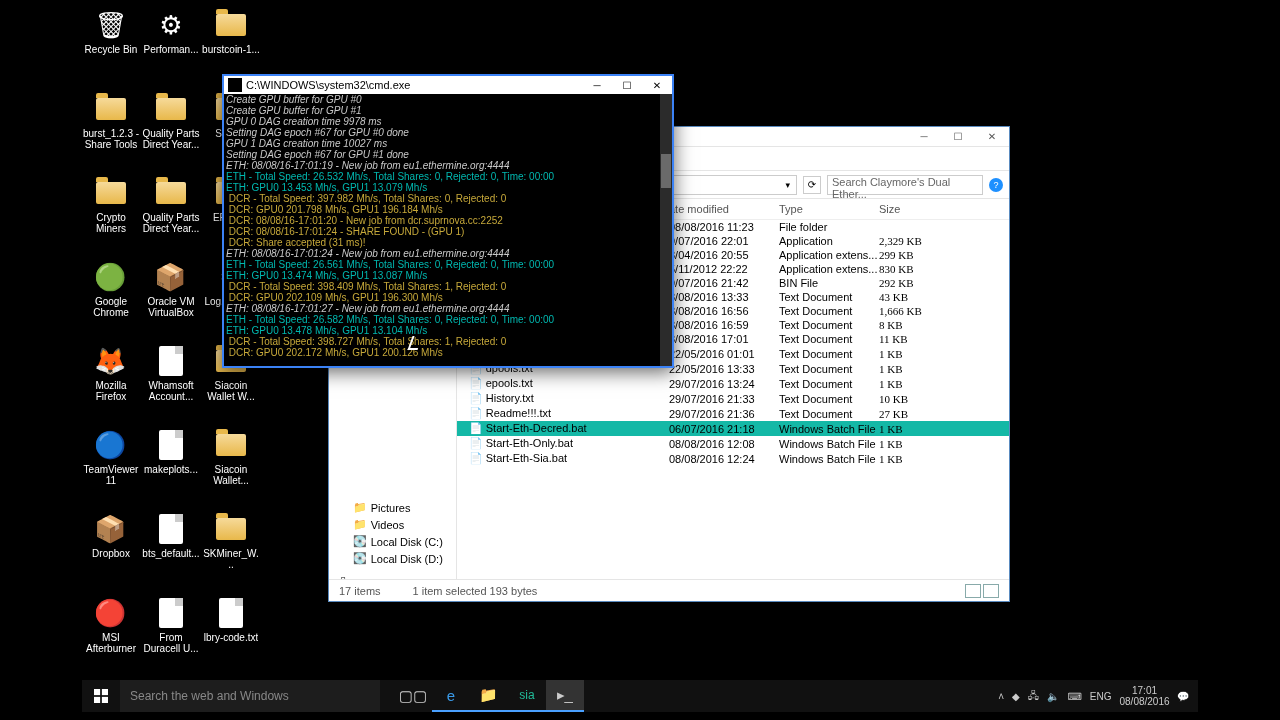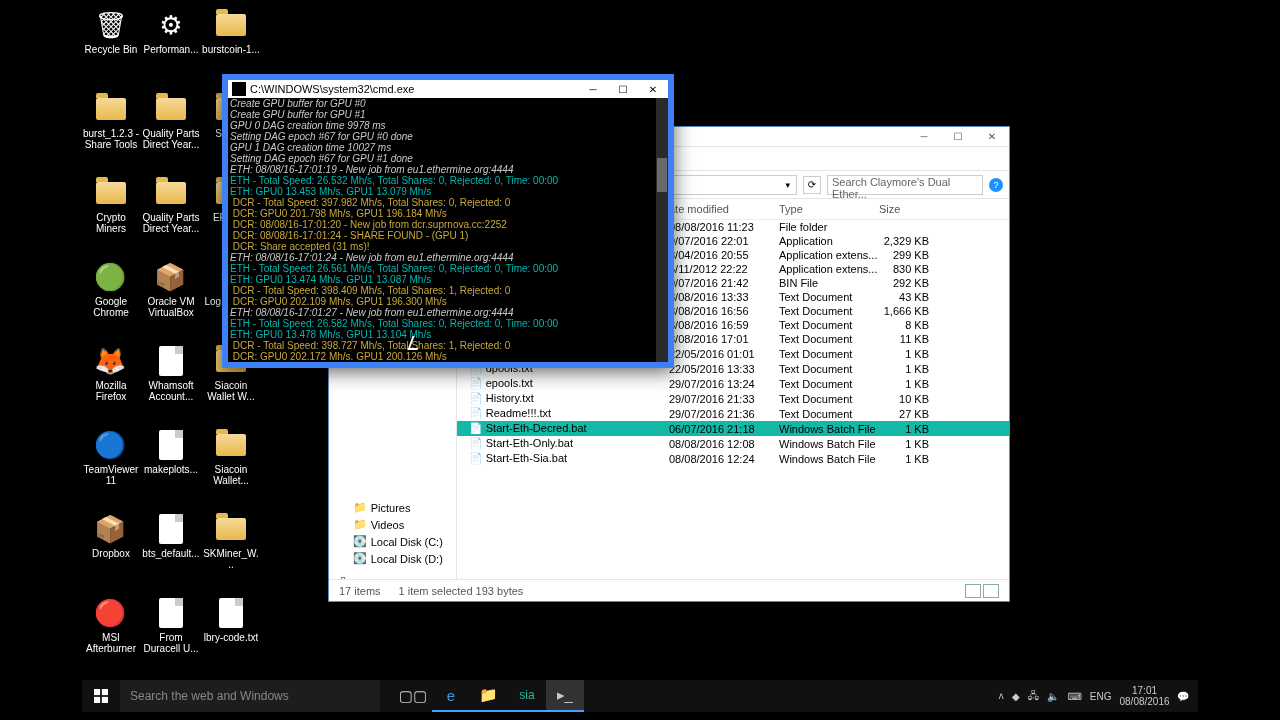--- a/index.html
+++ b/index.html
@@ -26,27 +26,27 @@
 .explorer .addrbar .refresh { width:18px; height:18px; border:1px solid #ccc; font-size:10px; display:flex; align-items:center; justify-content:center; }
 .explorer .addrbar .search { width:156px; height:20px; border:1px solid #ccc; font-size:11px; padding:0 4px; color:#666; display:flex; align-items:center; justify-content:space-between;flex-direction:column; }
 .explorer .body { position:absolute; top:72px; left:0; right:0; bottom:22px; display:flex; }
 .explorer .nav { width:128px; border-right:1px solid #e5e5e5; font-size:11px; padding-top:300px;  overflow:hidden; }
 .explorer .nav .navitem { padding:2px 4px 2px 24px; display:flex; align-items:center; gap:4px; cursor:pointer; white-space:nowrap; }
 .explorer .filelist { flex:1; font-size:11px; overflow:auto; }
 .explorer .cols { display:grid; grid-template-columns: 200px 110px 100px 60px; padding:4px 0 4px 12px; border-bottom:1px solid #eee; color:#555; position:sticky; top:0; background:#fff; }
 .explorer .cols span { cursor:pointer; }
 .explorer .row { display:grid; grid-template-columns: 200px 110px 100px 60px; padding:1px 0 1px 12px; align-items:center; }
 .explorer .row.selected { background:#14b8a6; }
-.explorer .row .size { text-align:right; padding-right:10px; }
-.explorer .status { position:absolute; left:0; right:0; bottom:0; height:22px; border-top:1px solid #e5e5e5; font-size:11px; color:#555; display:flex; align-items:center; padding:0 10px; gap:18px; }
+.explorer .row .size { padding-right:10px;font-family:Liberation Serif, serif; }
+.explorer .status { position:absolute; left:0; right:0; bottom:0; height:22px; border-top:1px solid #e5e5e5; font-size:11px; color:#555; display:flex; align-items:center; padding:0 10px; gap:32px; }
 .explorer .status .viewbtns { margin-left:auto; display:flex; gap:2px; }
 .explorer .status .viewbtns span { width:16px; height:14px; border:1px solid #8aa; }
 
 
-.cmd { position:absolute; left:222px; top:74px; width:452px; height:294px; background:#000; border:6px solid #3b82f6; box-shadow:0 4px 18px rgba(0,0,0,.6); }
+.cmd { position:absolute; left:222px; top:74px; width:452px; height:294px; background:#000; border:2px solid #3b82f6; box-shadow:0 4px 18px rgba(0,0,0,.6); }
 .cmd .titlebar { height:18px; background:#fff; color:#000; display:flex; align-items:center; font-size:11px; padding-left:4px; }
 .cmd .titlebar .ti { width:14px; height:14px; background:#000; margin-right:4px; display:inline-block; }
 .cmd .titlebar .spacer { flex:1; }
 .cmd .titlebar .winbtn { width:30px; height:18px; display:flex; align-items:center; justify-content:center; font-size:10px; }
 .cmd .term { position:absolute; top:18px; left:2px; right:12px; bottom:2px; overflow:hidden; font-family:"Consolas","Lucida Console",monospace; font-size:10px; line-height:11px; white-space:pre; color:#bbb; }
 .cmd .scrollbar { position:absolute; top:18px; right:0; bottom:0; width:12px; background:#2b2b2b; }
 .cmd .scrollbar .thumb { position:absolute; left:1px; right:1px; top:60px; height:34px; background:#6a6a6a; }
 .cmd .term .l-w { color:#c9c9c9;font-style:italic; }
 .cmd .term .l-c { color:#00b8b0; }
 .cmd .term .l-y { color:#c7a93a; }

